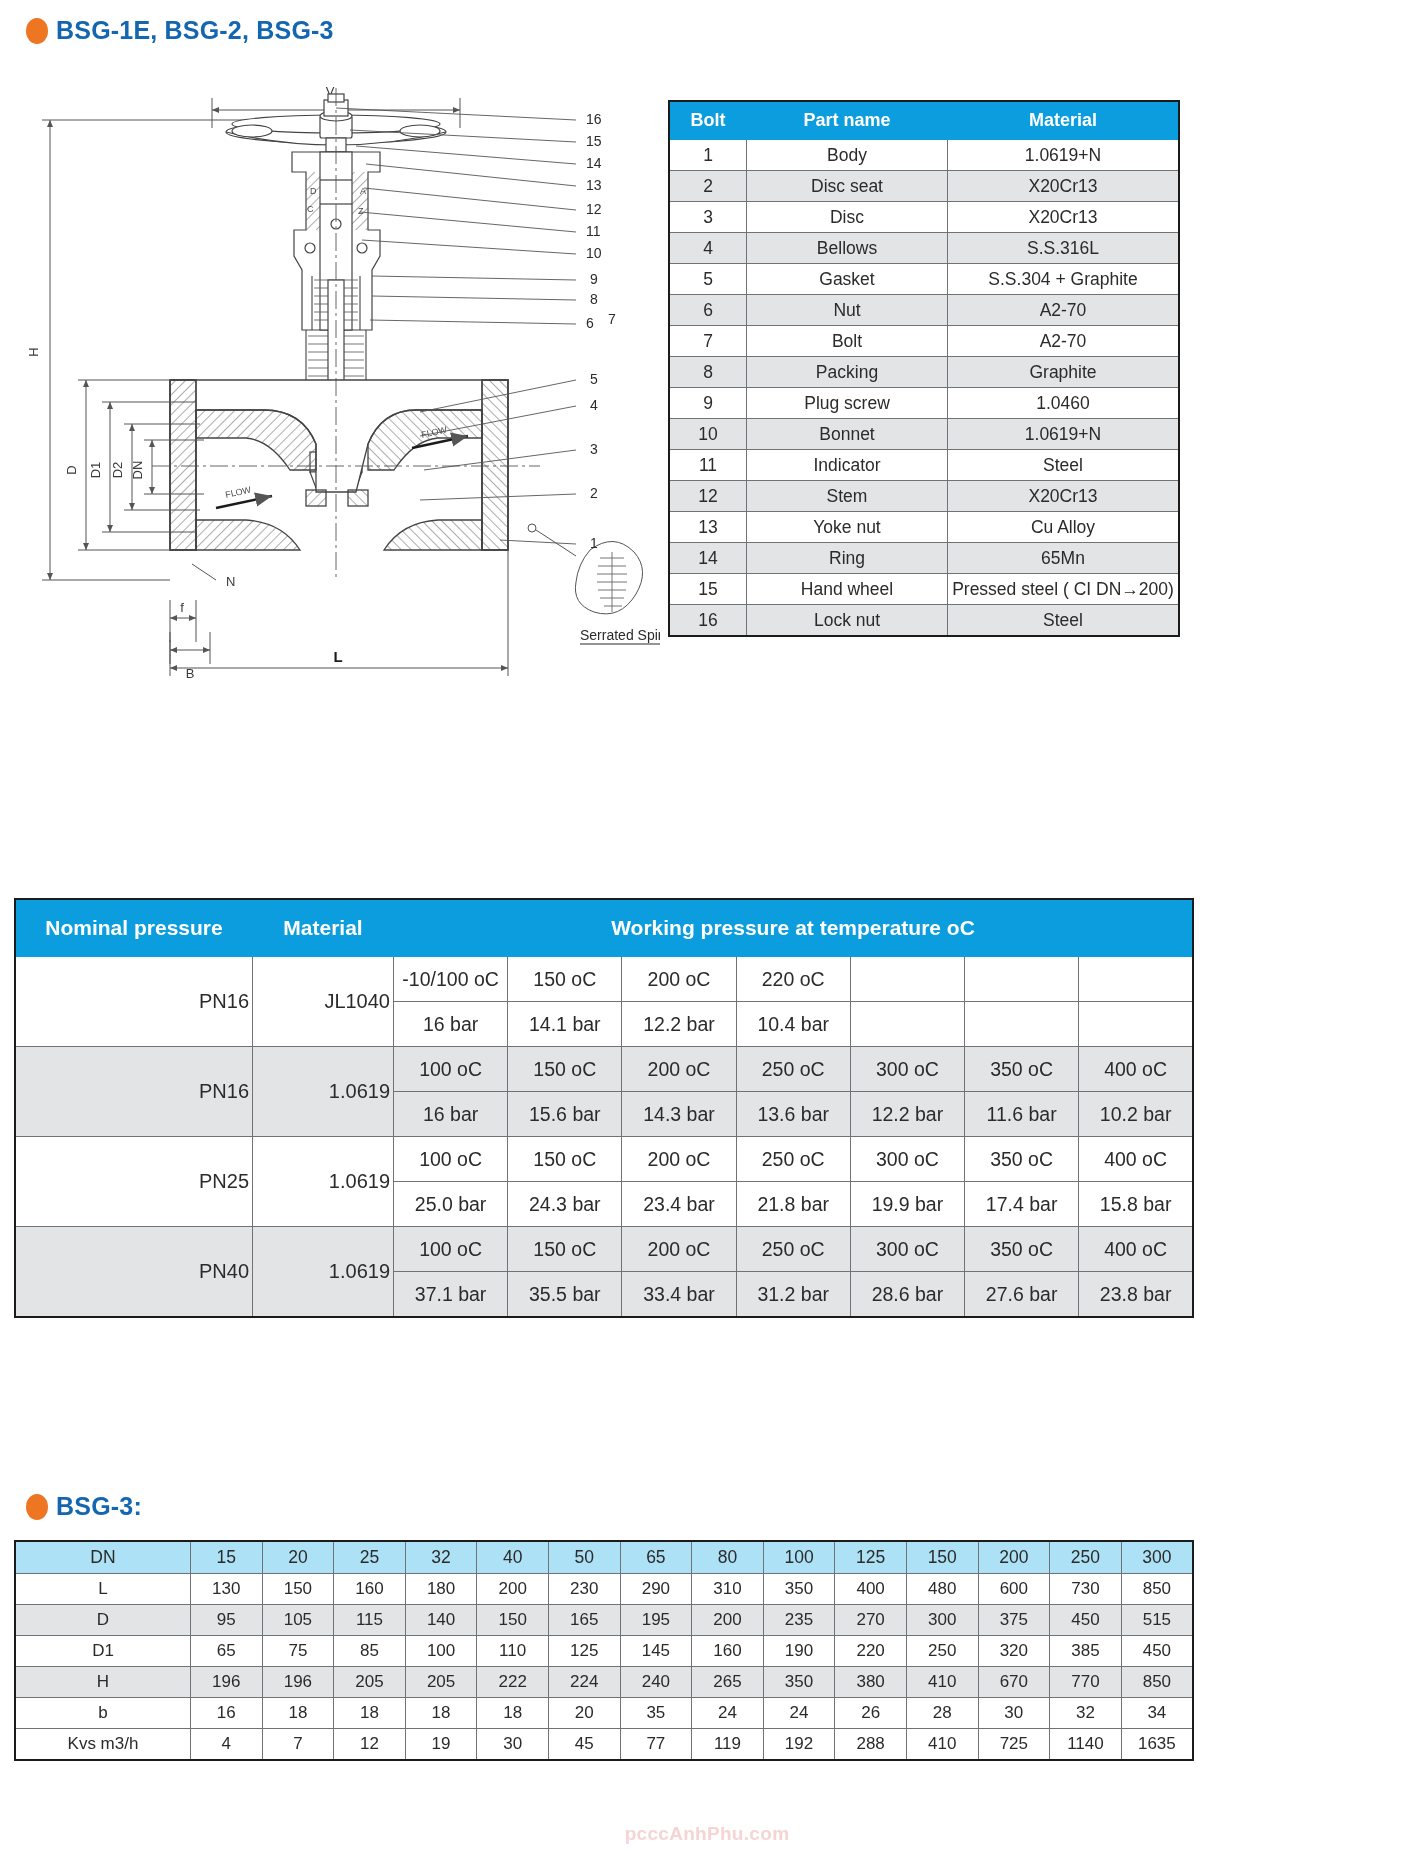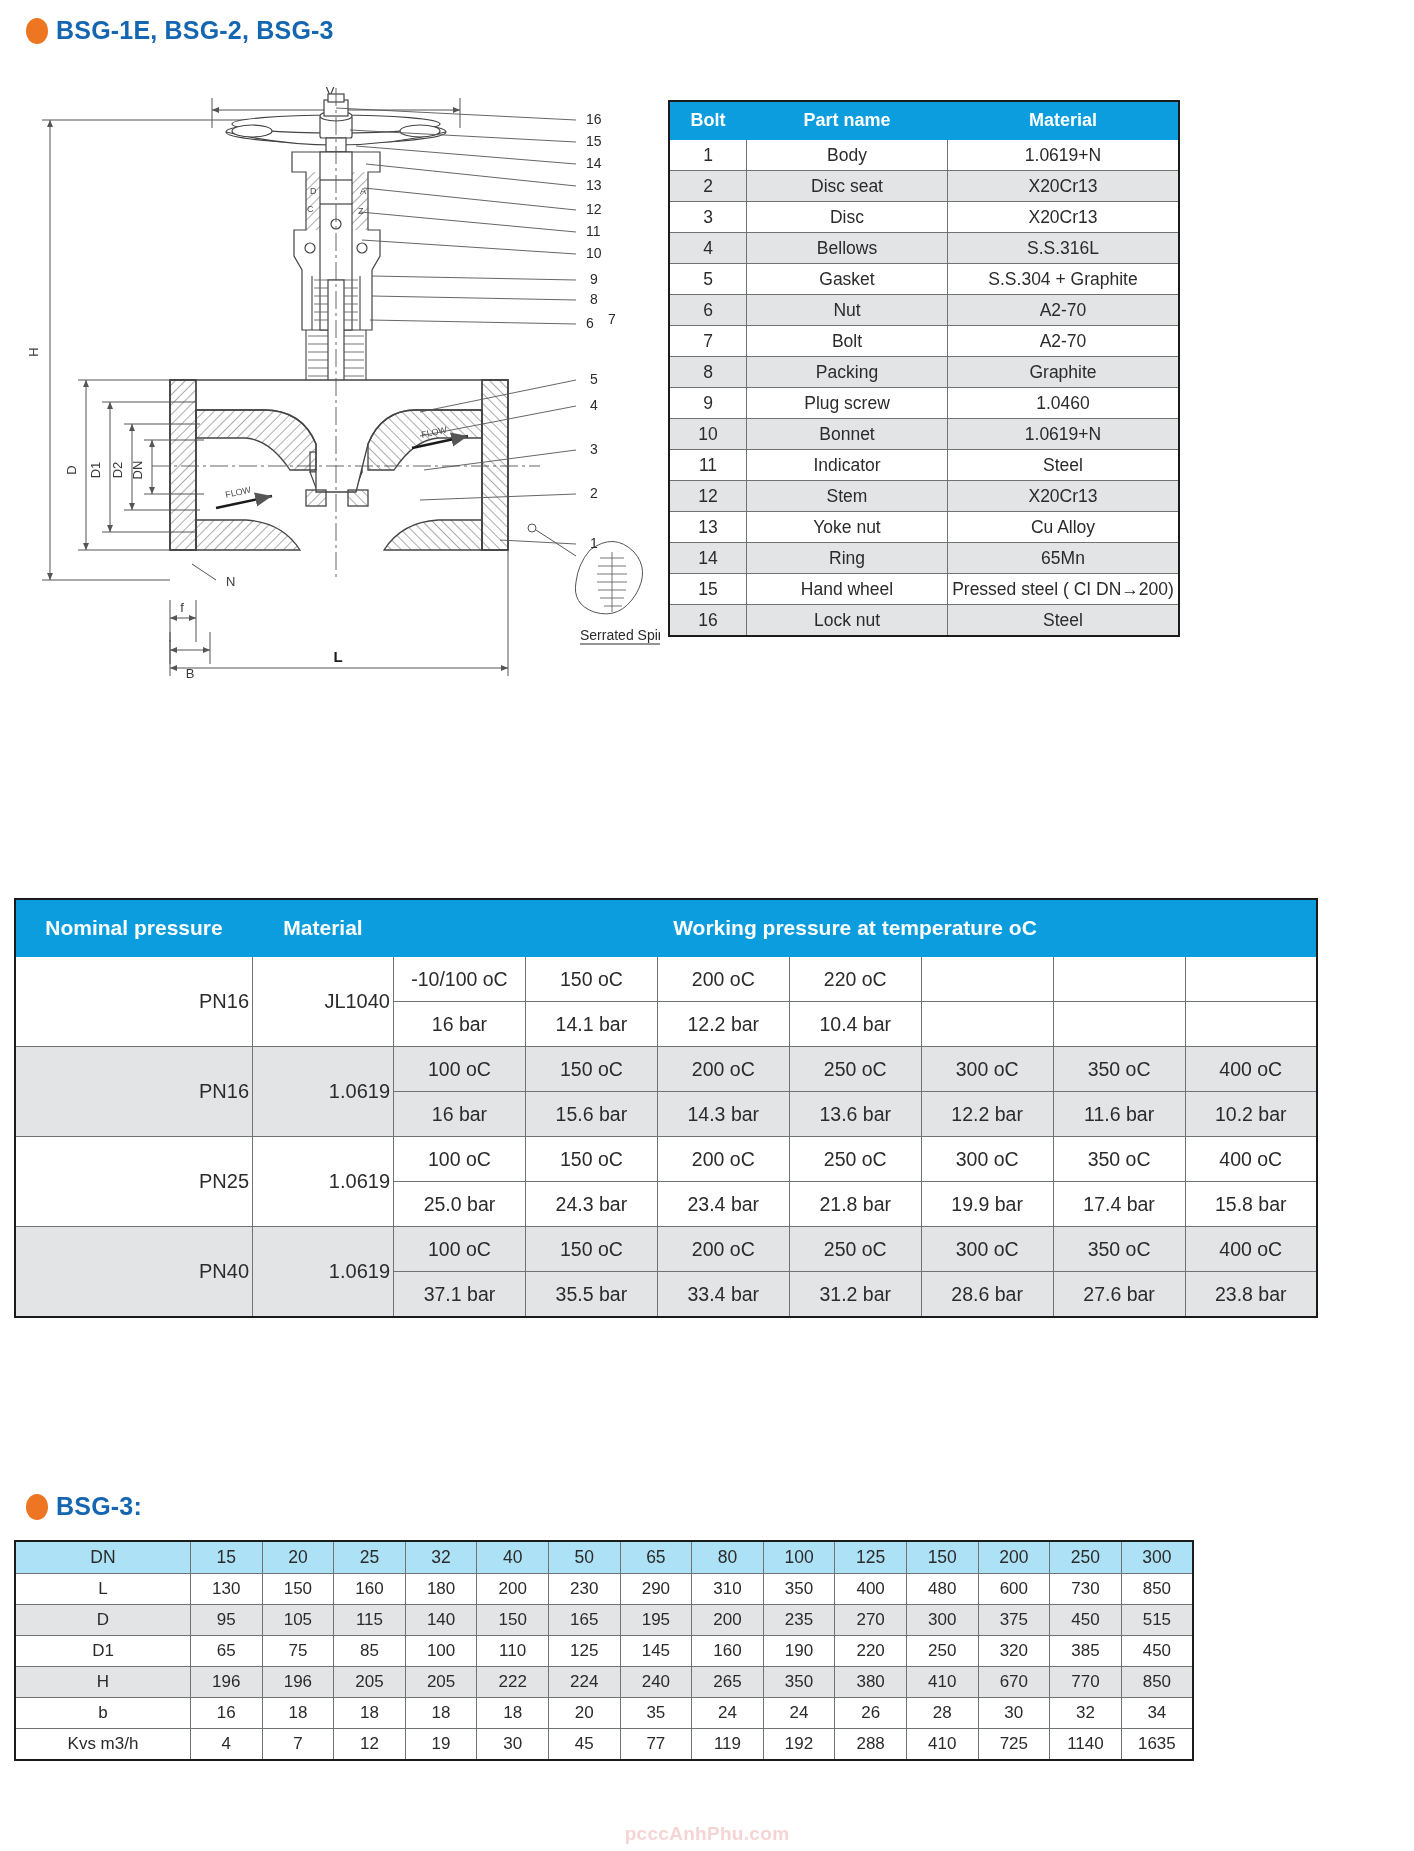--- a/index.html
+++ b/index.html
@@ -73,21 +73,21 @@
     padding: 8px 2px;
     border-color: #0b9ddd;
   }
   #parts-table td { height: 22px; }
   #parts-table tbody tr.alt td { background: #e3e4e6; }
 
   
   #pressure-table-wrap {
     position: absolute;
     left: 14px; top: 898px;
-    width: 1304px;
+    width: 1180px;
   }
   #pressure-table { border: 2px solid #1b1b1b; }
   #pressure-table th {
     background: #0b9ddd;
     color: #ffffff;
     font-weight: bold;
     font-size: 21px;
     padding: 16px 4px;
     border: 1px solid #0b9ddd;
   }

